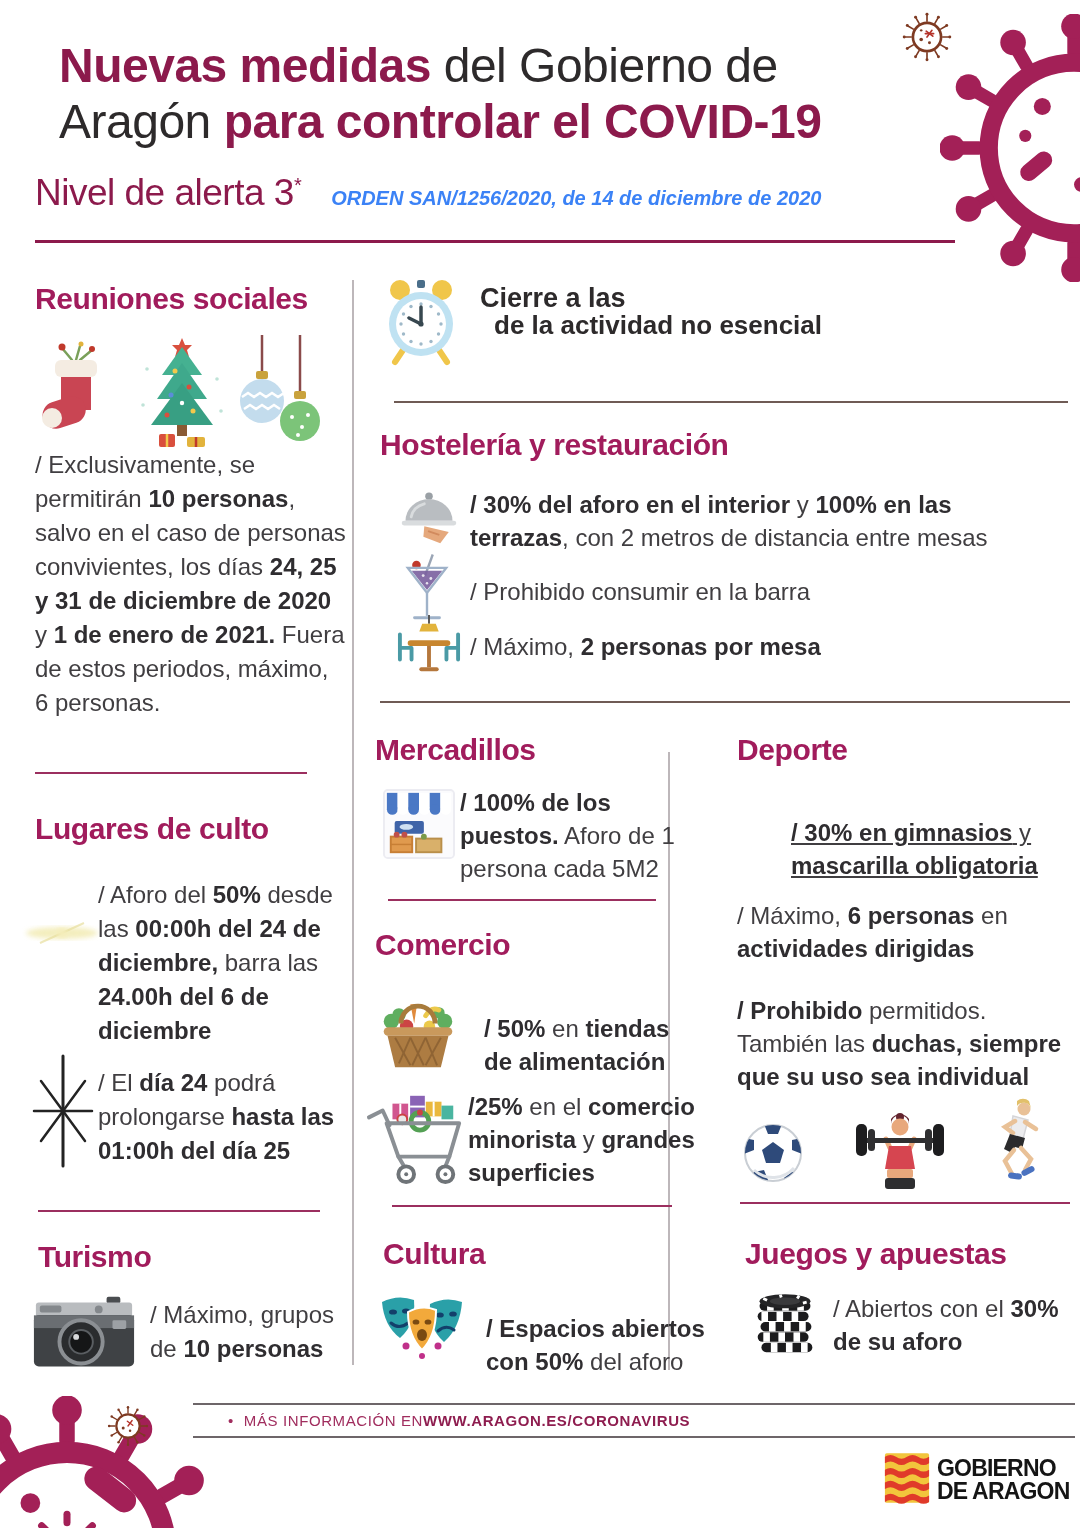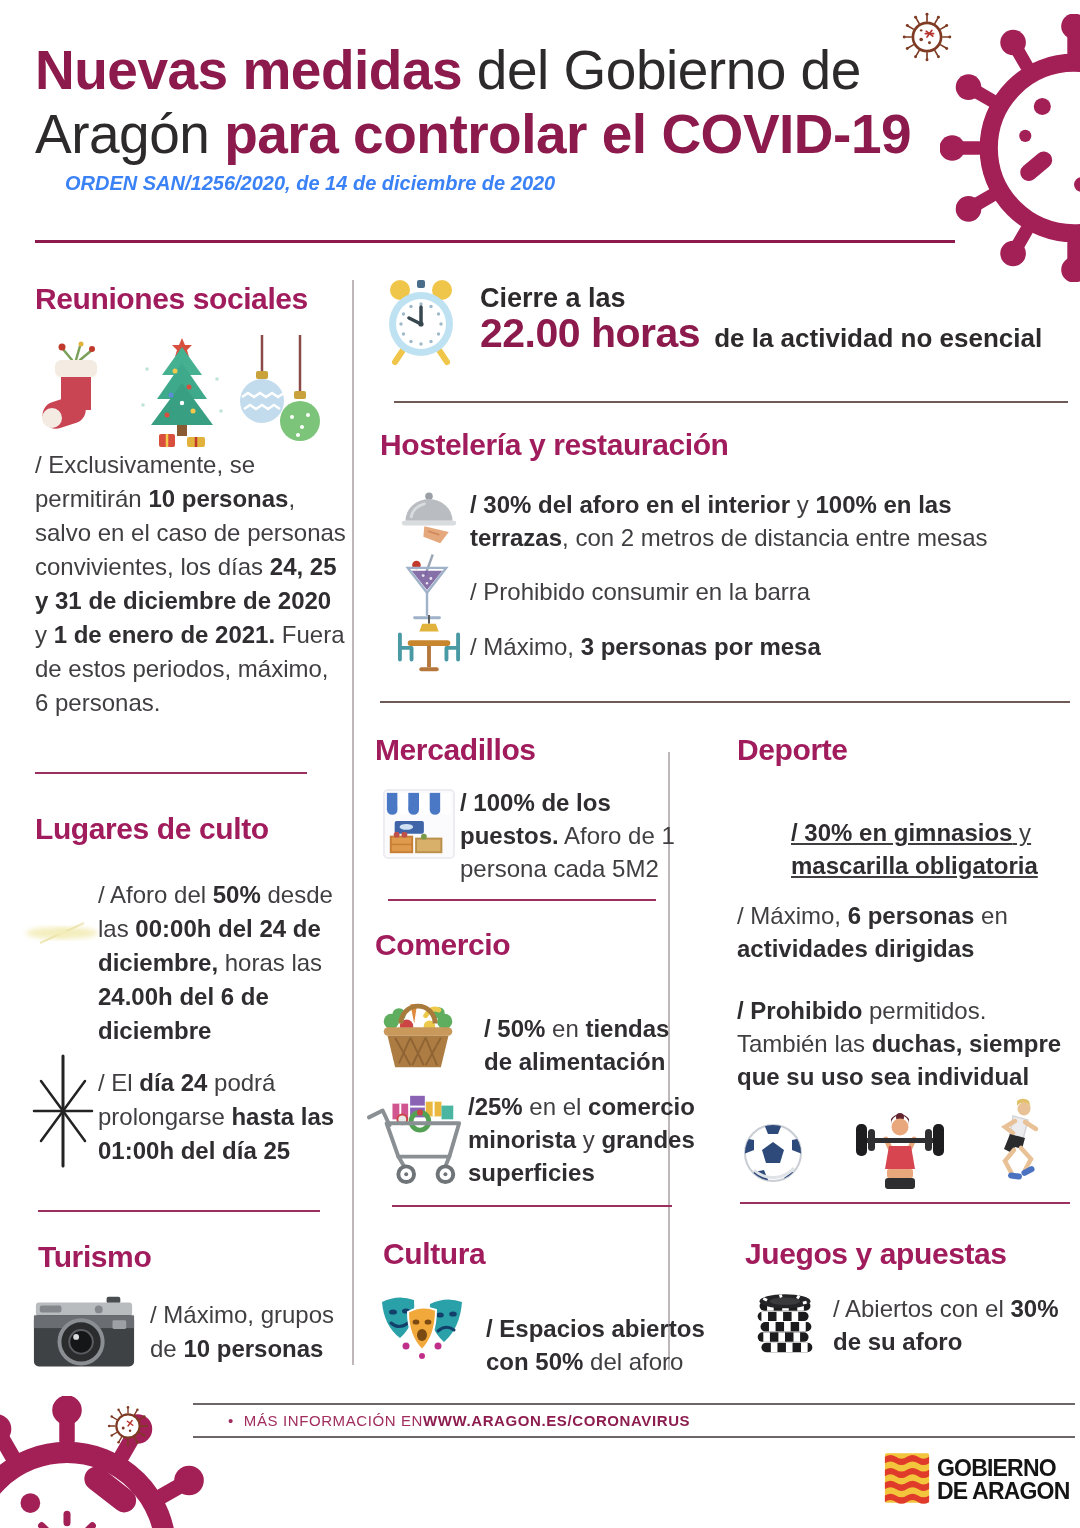--- a/index.html
+++ b/index.html
@@ -2,21 +2,21 @@
 <html><head>
 <meta charset="utf-8">
 <style>
   html,body{margin:0;padding:0;background:#e9e9e9;}
   .page{
     position:relative;width:1080px;height:1528px;background:#ffffff;
     overflow:hidden;font-family:"Liberation Sans",sans-serif;color:#403e41;
   }
   .abs{position:absolute;}
   
-  .title{font-size:55px;line-height:1.17;letter-spacing:-0.5px;color:#2d2a2b;font-weight:400;}
+  .title{font-size:48px;line-height:1.17;letter-spacing:-0.5px;color:#2d2a2b;font-weight:400;margin-left:24px;}
   .title .acc{color:#8c1a4c;font-weight:700;}
   .alert{font-size:37px;color:#8c1a4c;font-weight:400;letter-spacing:-0.5px;}
   .alert sup{font-size:20px;}
   .order{font-size:20px;font-style:italic;color:#3b82f6;font-weight:700;letter-spacing:0;}
   .h2{font-size:30px;font-weight:700;color:#a11c5c;letter-spacing:-0.4px;}
   .body-t{font-size:24px;line-height:34px;color:#403e41;}
   .body-s{font-size:24px;line-height:33px;color:#403e41;}
   .bd{font-weight:700;color:#2f2d30;}
   .closure-l1{font-size:27px;font-weight:700;color:#2d2a2b;}
   .closure-time{font-size:41px;font-weight:700;color:#8c1a4c;letter-spacing:-0.5px;}
@@ -33,20 +33,21 @@
 <body>
 
 <div class="page">
 
   <div class="abs title" style="left:35px;top:38px;">
     <span class="acc">Nuevas medidas</span><span> del Gobierno de</span><br>
     <span>Aragón </span><span class="acc">para controlar el COVID-19</span>
   </div>
 
   <div class="abs baseline-row" style="left:35px;top:172px;">
+    <div class="alert"><span>Nivel de alerta 3</span><sup>*</sup></div>
     <div class="order" style="margin-left:30px;">ORDEN SAN/1256/2020, de 14 de diciembre de 2020</div>
   </div>
 
   <div class="abs" style="left:35px;top:240px;width:920px;height:3px;background:#8c1a4c;"></div>
 
   <div class="abs" style="left:898px;top:8px;">
     <svg width="58" height="58" viewBox="0 0 70 70">
       <g stroke="#7e3a22" stroke-width="2" stroke-linecap="round">
         <line x1="54" y1="35" x2="61" y2="35"></line>
           <line x1="51.5" y1="44.5" x2="57.5" y2="48"></line>
@@ -222,21 +223,21 @@
           <filter id="blur1">
             <feGaussianBlur stdDeviation="2.5"></feGaussianBlur>
           </filter>
         </defs>
       <ellipse cx="40" cy="28" rx="36" ry="6" fill="#f0e8a8" opacity="0.75" filter="url(#blur1)"></ellipse>
       <line x1="18" y1="38" x2="62" y2="18" stroke="#e8df9f" stroke-width="2" opacity="0.7"></line>
       <circle cx="40" cy="28" r="5" fill="#f5eebc" filter="url(#blur1)"></circle>
     </svg>
   </div>
   <p class="abs body-t" style="left:98px;top:878px;width:252px;margin:0;">
-    <span>/ Aforo del </span><span class="bd">50%</span><span>  desde las </span><span class="bd">00:00h del 24 de diciembre,</span><span> horas las </span><span class="bd">24.00h del 6 de diciembre</span>
+    <span>/ Aforo del </span><span class="bd">50%</span><span>  desde las </span><span class="bd">00:00h del 24 de diciembre,</span><span> barra las </span><span class="bd">24.00h del 6 de diciembre</span>
   </p>
 
   <div class="abs" style="left:20px;top:1052px;">
     <svg width="85" height="118" viewBox="0 0 85 118">
       <g stroke="#232323" stroke-linecap="round">
         <line x1="43" y1="4" x2="43" y2="114" stroke-width="3"></line>
         <line x1="14" y1="59" x2="72" y2="59" stroke-width="2.5"></line>
         <line x1="21" y1="29" x2="65" y2="89" stroke-width="2.5"></line>
         <line x1="65" y1="29" x2="21" y2="89" stroke-width="2.5"></line>
       </g>
@@ -297,21 +298,20 @@
       </g>
       <g stroke="#37474f" stroke-width="3.5" stroke-linecap="round">
         <line x1="38" y1="48" x2="38" y2="31"></line>
           <line x1="38" y1="48" x2="26" y2="42"></line>
       </g>
       <circle cx="38" cy="48" r="2.6" fill="#37474f"></circle>
     </svg>
   </div>
   <div class="abs closure-l1" style="left:480px;top:283px;">Cierre a las</div>
   <div class="abs baseline-row" style="left:480px;top:310px;">
-    <span class="closure-time">22.00 horas</span>
     <span class="closure-l2">de la actividad no esencial</span>
   </div>
   <div class="abs rule" style="left:394px;top:401px;width:674px;"></div>
 
   <div class="abs h2" style="left:380px;top:428px;">Hostelería y restauración</div>
 
   <div class="abs" style="left:398px;top:486px;">
     <svg width="62" height="60" viewBox="0 0 66 62">
       <circle cx="33" cy="10" r="4" fill="#9aa0a5"></circle>
       <path d="M8 36 a25 23 0 0 1 50 0 z" fill="#b9bdc1"></path>
@@ -351,21 +351,21 @@
       <g stroke="#4a9aa5" stroke-width="4" fill="none" stroke-linecap="round">
         <path d="M10 22 V48 M10 36 H22 M22 36 V48"></path>
         <path d="M70 22 V48 M70 36 H58 M58 36 V48"></path>
       </g>
       <rect x="18" y="28" width="44" height="6" rx="3" fill="#c8862e"></rect>
       <rect x="38" y="34" width="4" height="22" fill="#b5773c"></rect>
       <rect x="30" y="56" width="20" height="4" rx="2" fill="#b5773c"></rect>
     </svg>
   </div>
   <p class="abs body-s" style="left:470px;top:630px;width:585px;margin:0;">
-    <span>/  Máximo, </span><span class="bd">3 personas por mesa</span>
+    <span>/  Máximo, </span><span class="bd">2 personas por mesa</span>
   </p>
 
   <div class="abs rule" style="left:380px;top:701px;width:690px;"></div>
 
   <div class="abs h2" style="left:375px;top:733px;">Mercadillos</div>
   <div class="abs" style="left:383px;top:788px;">
     <svg width="72" height="72" viewBox="0 0 74 74">
       <rect x="1" y="2" width="72" height="70" rx="4" fill="#fbfbfd" stroke="#ececf2" stroke-width="2"></rect>
       <g>
         <rect x="4" y="5" width="11" height="17" fill="#4a78c5"></rect>

